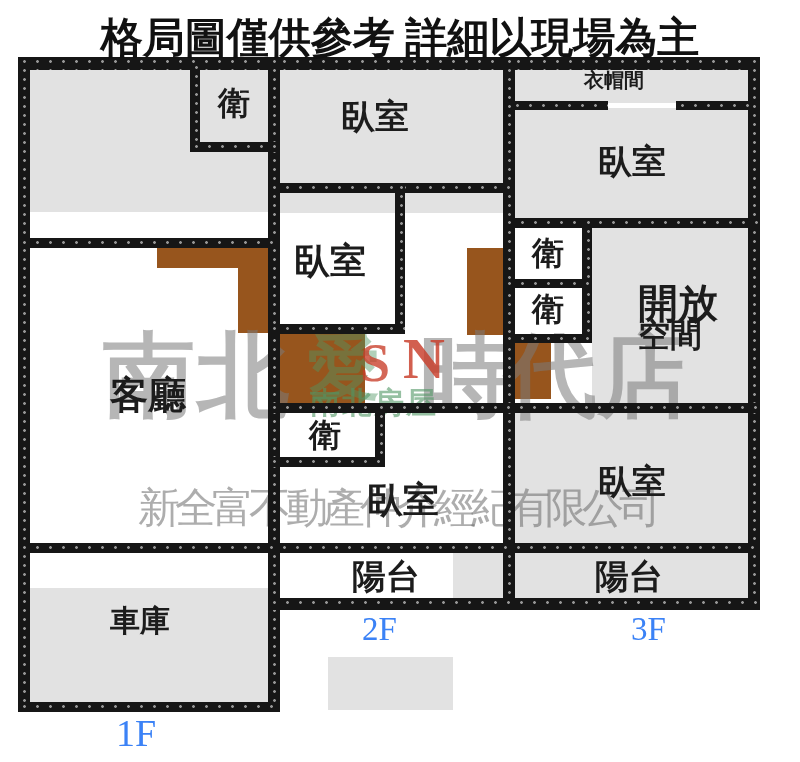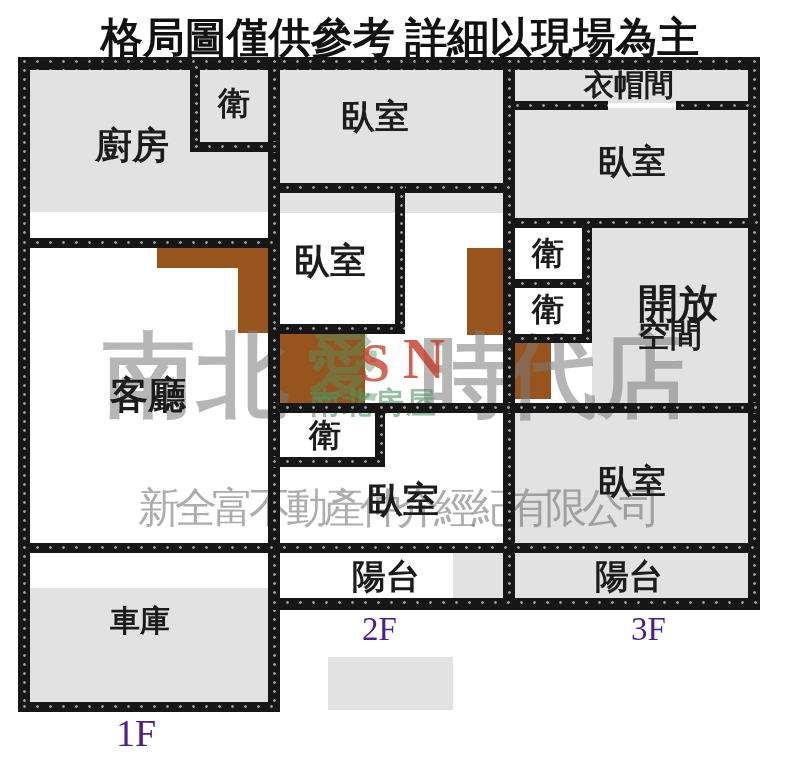--- a/index.html
+++ b/index.html
@@ -4,21 +4,21 @@
 <style>
   html,body{margin:0;padding:0;background:#ffffff;}
   #stage{position:relative;width:800px;height:762px;background:#ffffff;overflow:hidden;
          font-family:"Liberation Serif","DejaVu Serif",serif;}
   .fill{position:absolute;background:#e2e2e2;z-index:1;}
   .brown{position:absolute;background:#97551d;z-index:2;}
   .wall{position:absolute;background-color:#161616;z-index:4;
         background-image:radial-gradient(circle, rgba(255,255,255,.55) 1px, transparent 1.7px);
         background-size:13px 9px;}
   .lbl{position:absolute;z-index:5;color:#1c1c1c;font-weight:600;line-height:1;white-space:nowrap;}
-  .flbl{position:absolute;z-index:5;color:#4c1d95;font-weight:400;line-height:1;}
+  .flbl{position:absolute;z-index:5;color:#3b82f6;font-weight:400;line-height:1;}
   .wm{position:absolute;z-index:3;line-height:1;white-space:nowrap;font-weight:600;}
   .wm-big{font-size:92px;color:rgba(122,122,122,0.55);}
   .title{position:absolute;left:0;top:10px;width:100%;text-align:center;
          font-size:42px;font-weight:600;color:#111;z-index:6;}
   .legend-swatch{position:absolute;background:#e2e2e2;z-index:2;}
   .legend-text{position:absolute;font-size:36px;font-weight:500;color:#1a1a1a;z-index:5;letter-spacing:-1px;}
 </style>
 </head>
 <body>
 
@@ -78,24 +78,23 @@
   <div class="wall" style="left:676px;top:101px;width:74px;height:9px;"></div>
   <div class="wall" style="left:503px;top:218px;width:257px;height:10px;"></div>
   <div class="wall" style="left:582px;top:218px;width:10px;height:125px;"></div>
   <div class="wall" style="left:503px;top:279px;width:89px;height:9px;"></div>
   <div class="wall" style="left:503px;top:334px;width:89px;height:9px;"></div>
 
   <div class="wall" style="left:18px;top:543px;width:742px;height:10px;"></div>
   <div class="wall" style="left:268px;top:598px;width:492px;height:12px;"></div>
   <div class="wall" style="left:18px;top:702px;width:262px;height:10px;"></div>
 
-  <div class="lbl" style="left:95px;top:127px;font-size:37px;">廚房</div>
   <div class="lbl" style="left:218px;top:87px;font-size:32px;">衛</div>
   <div class="lbl" style="left:341px;top:100px;font-size:34px;">臥室</div>
-  <div class="lbl" style="left:584px;top:70px;font-size:30px;">衣帽間</div>
+  <div class="lbl" style="left:584px;top:70px;font-size:20px;">衣帽間</div>
   <div class="lbl" style="left:598px;top:145px;font-size:34px;">臥室</div>
   <div class="lbl" style="left:294px;top:243px;font-size:36px;">臥室</div>
   <div class="lbl" style="left:532px;top:237px;font-size:32px;">衛</div>
   <div class="lbl" style="left:532px;top:293px;font-size:32px;">衛</div>
   <div class="lbl" style="left:638px;top:284px;font-size:40px;">開放</div>
   <div class="lbl" style="left:638px;top:319px;font-size:32px;">空間</div>
   <div class="lbl" style="left:110px;top:376px;font-size:38px;">客廳</div>
   <div class="lbl" style="left:309px;top:419px;font-size:32px;">衛</div>
   <div class="lbl" style="left:367px;top:482px;font-size:36px;">臥室</div>
   <div class="lbl" style="left:598px;top:465px;font-size:34px;">臥室</div>

